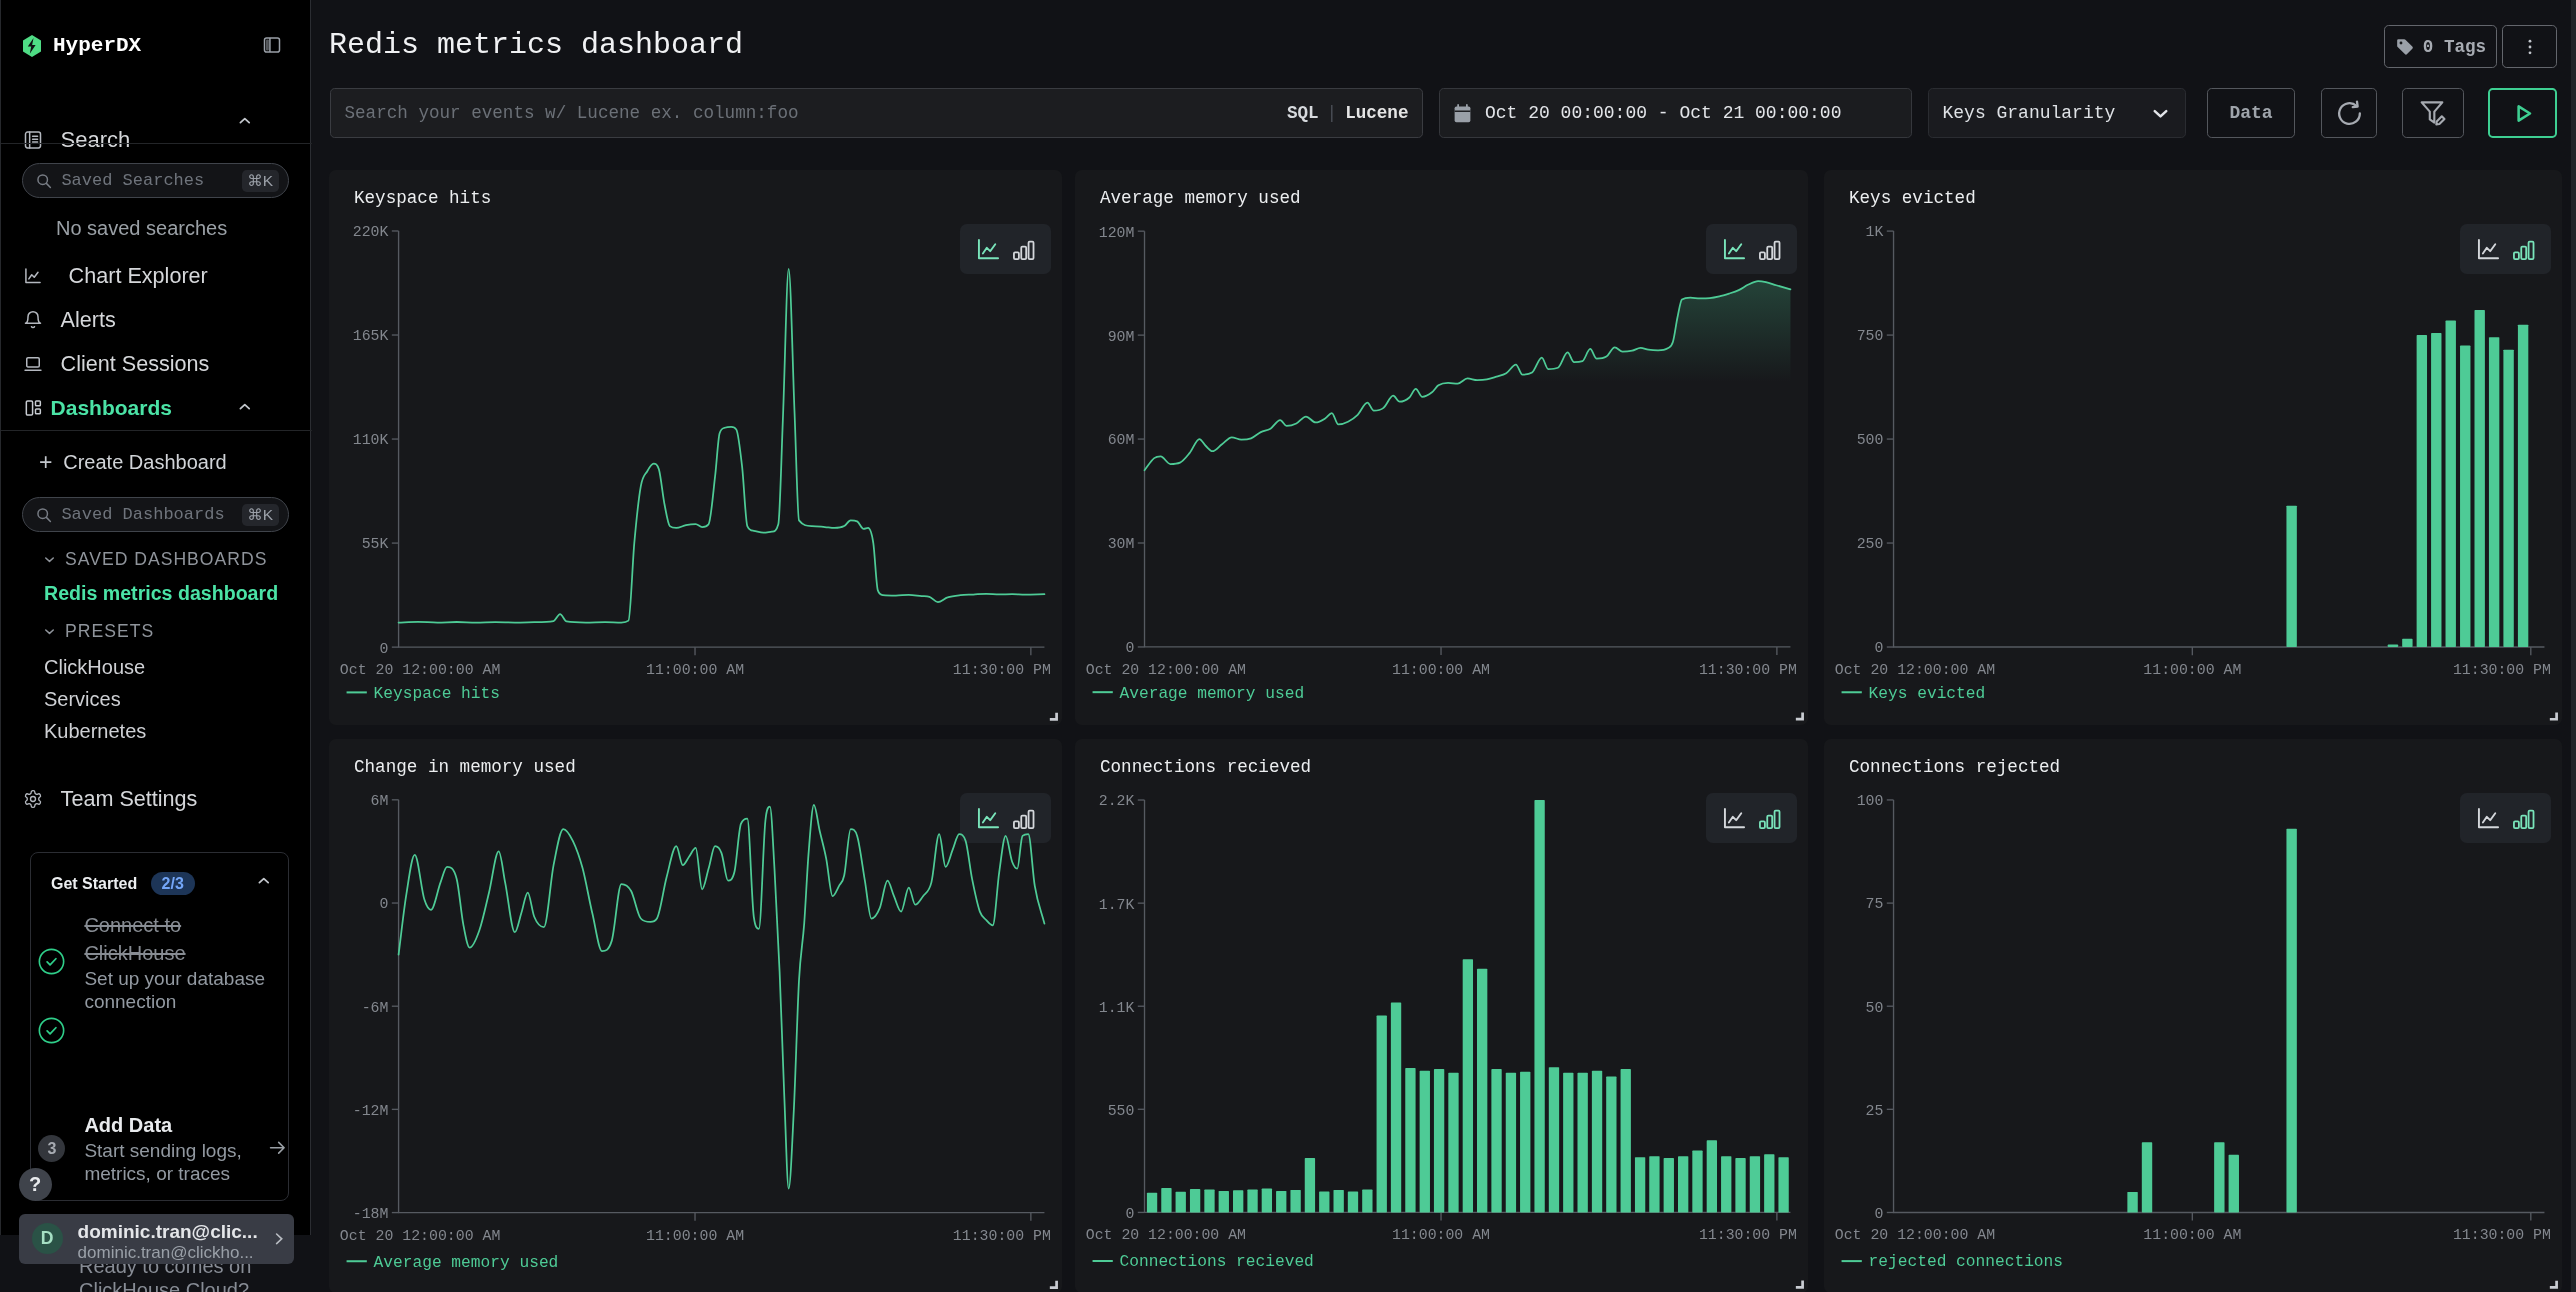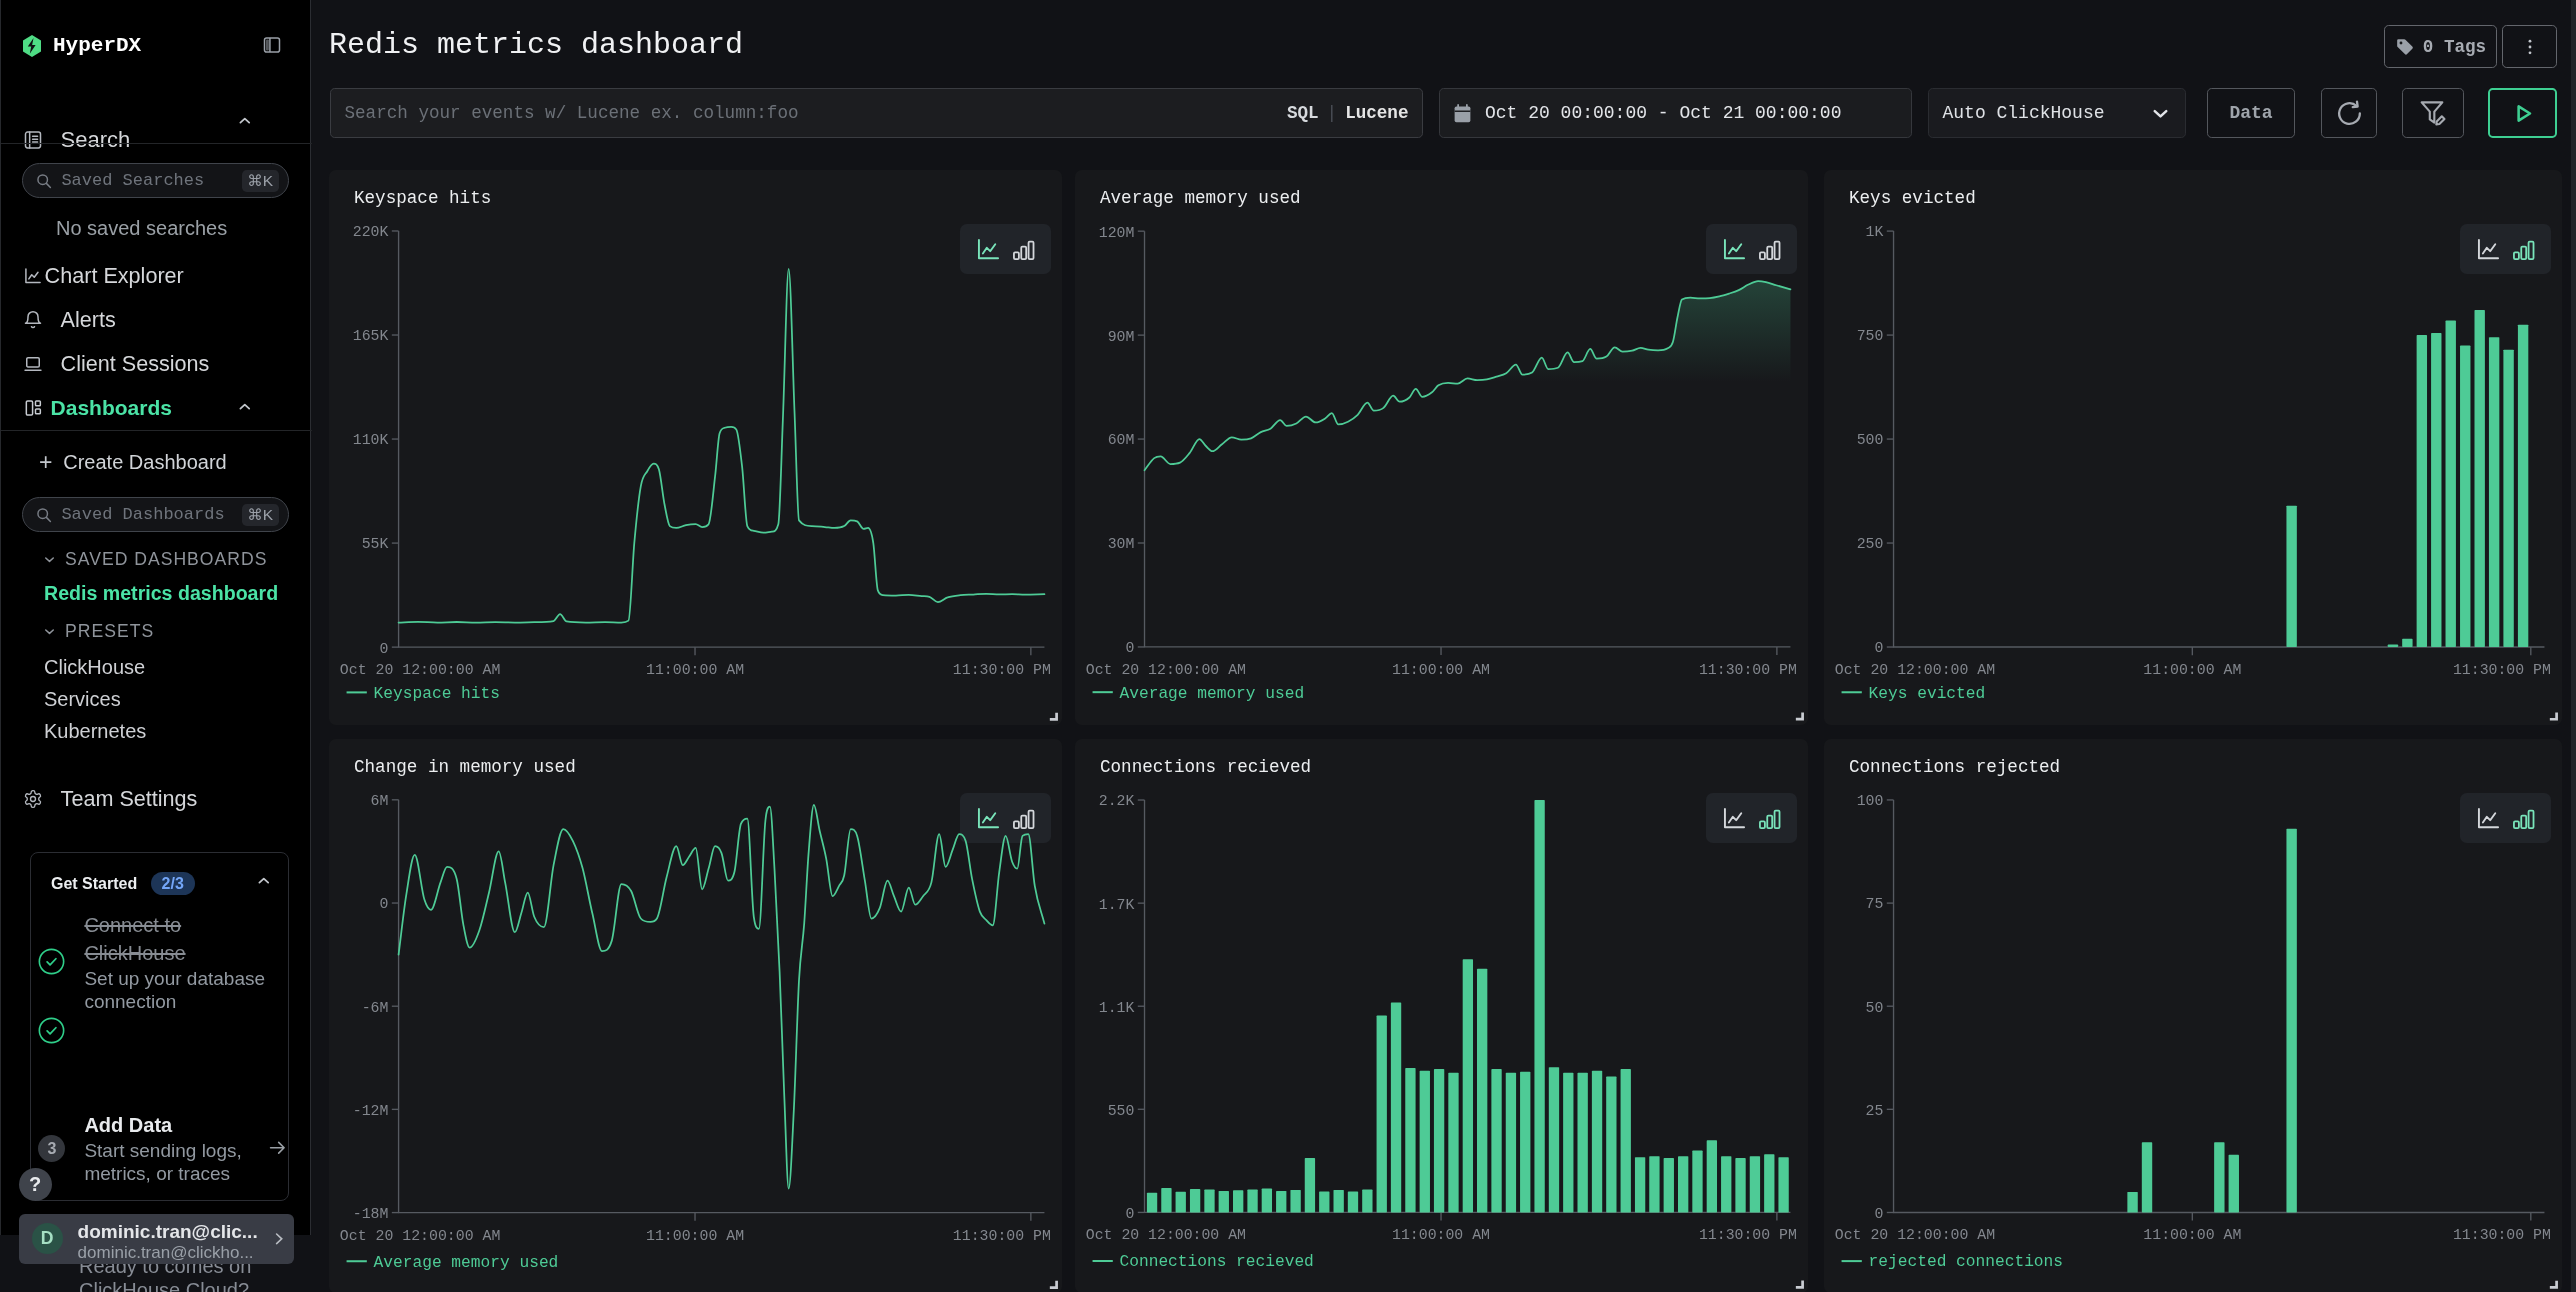--- a/index.html
+++ b/index.html
@@ -73,21 +73,21 @@
   <div class="pill" style="top:163px;">
         <svg width="17.6" height="17.6" viewBox="0 0 24 24" fill="none" stroke="#787d85" stroke-width="2" stroke-linecap="round">
           <circle cx="10.5" cy="10.5" r="6.5"></circle>
           <path d="M15.5 15.5L21 21"></path>
         </svg>
         <span class="ph">Saved Searches</span>
         <span class="kbd">⌘K</span>
       </div>
   <div class="abs" style="left:55px; top:217px; color:#9aa0a6; font-size:20px;">No saved searches</div>
 
-  <div class="srow" style="left:21.6px; top:263px; gap:2px;">
+  <div class="srow" style="left:21.6px; top:263px; gap:26px;">
         <svg class="" width="20" height="20" viewBox="0 0 24 24" fill="none" stroke="#b4b8bf" stroke-width="1.8" stroke-linecap="round" stroke-linejoin="round">
           <path d="M3.5 3.5v16.3h17"></path>
           <path d="M7 15.5l3.5-5 3 3 4.5-6"></path>
         </svg>
         <span class="slabel">Chart Explorer</span>
       </div>
   <div class="srow" style="left:21.6px; top:307px; gap:18px;">
         <svg class="" width="20" height="20" viewBox="0 0 24 24" fill="none" stroke="#b4b8bf" stroke-width="1.8" stroke-linecap="round" stroke-linejoin="round">
           <path d="M18 8a6 6 0 0 0-12 0c0 7-3 8-3 8h18s-3-1-3-8"></path>
           <path d="M10.2 20a2 2 0 0 0 3.6 0"></path>
@@ -227,21 +227,21 @@
 </div>
 <div class="ctrl" style="left:1439px; width:473px; background:#1b1c1f; border:1.4px solid #35373c; padding:0 12px; gap:12px;">
   <svg width="21" height="21" viewBox="0 0 24 24" fill="#9aa0a8">
         <path d="M7 2.2v3M17 2.2v3" stroke="#9aa0a8" stroke-width="2" stroke-linecap="round"></path>
         <rect x="3" y="4" width="18" height="18" rx="2"></rect>
         <rect x="3" y="8.6" width="18" height="1.6" fill="#17181b"></rect>
       </svg>
       <span class="mono" style="color:#e3e5e9; font-size:18px; white-space:nowrap;">Oct 20 00:00:00 - Oct 21 00:00:00</span>
 </div>
 <div class="ctrl" style="left:1928px; width:258px; background:#1a1b1f; border:1.4px solid #2a2c31; padding:0 13.5px; justify-content:space-between;">
-  <span class="mono" style="color:#dfe2e6; font-size:18px; white-space:nowrap;">Auto ClickHouse</span>
+  <span class="mono" style="color:#dfe2e6; font-size:18px; white-space:nowrap;">Keys Granularity</span>
       <svg width="23" height="23" viewBox="0 0 24 24" fill="none" stroke="#e3e5e9" stroke-width="2.6" stroke-linecap="round" stroke-linejoin="round">
         <path d="M6 9.5l6 5.5 6-5.5"></path>
       </svg>
 </div>
 <div class="ctrl" style="left:2207px; width:88px; border:1.4px solid #54575d; justify-content:center;">
   <span class="mono" style="color:#9fa4ab; font-size:18px; font-weight:bold;">Data</span>
 </div>
 <div class="ctrl" style="left:2321px; width:56px; border:1.4px solid #54575d; justify-content:center;">
       <svg width="31" height="31" viewBox="0 0 24 24" fill="none" stroke="#a6aab1" stroke-width="1.8" stroke-linecap="round" stroke-linejoin="round">
         <path d="M20 12a8 8 0 1 1-2.5-5.8"></path>

